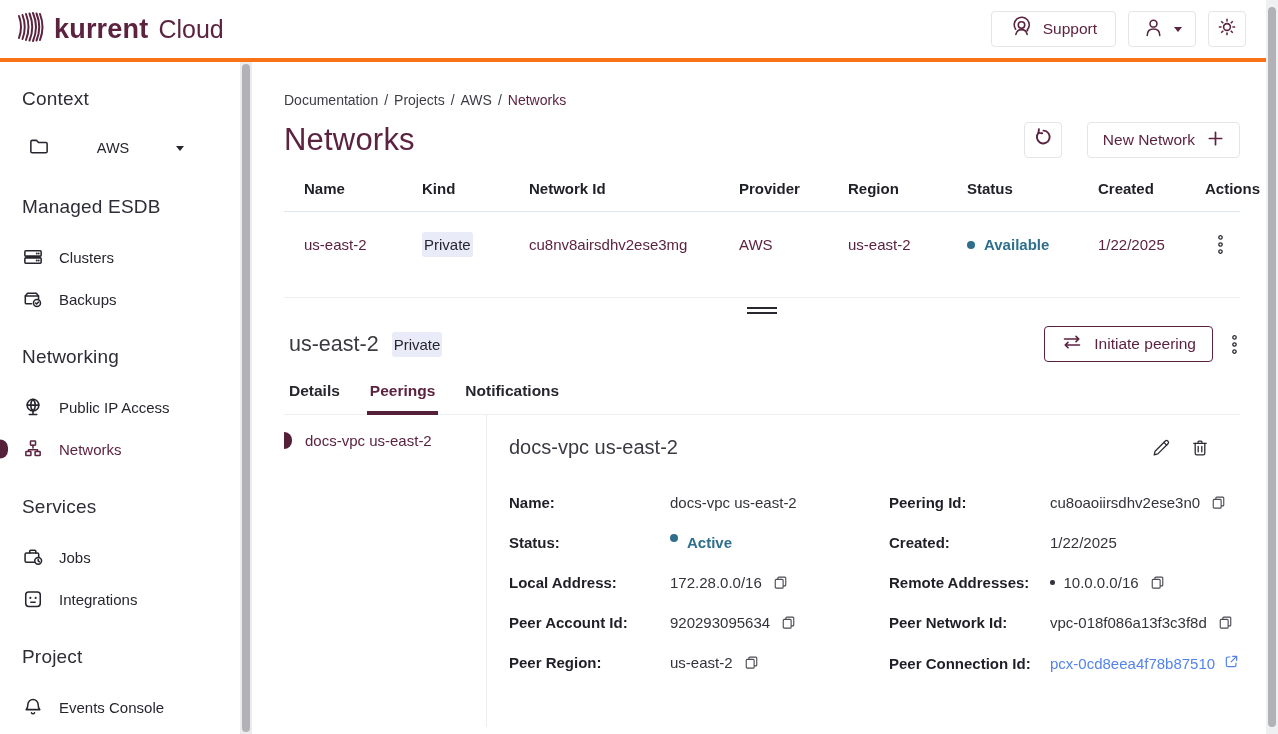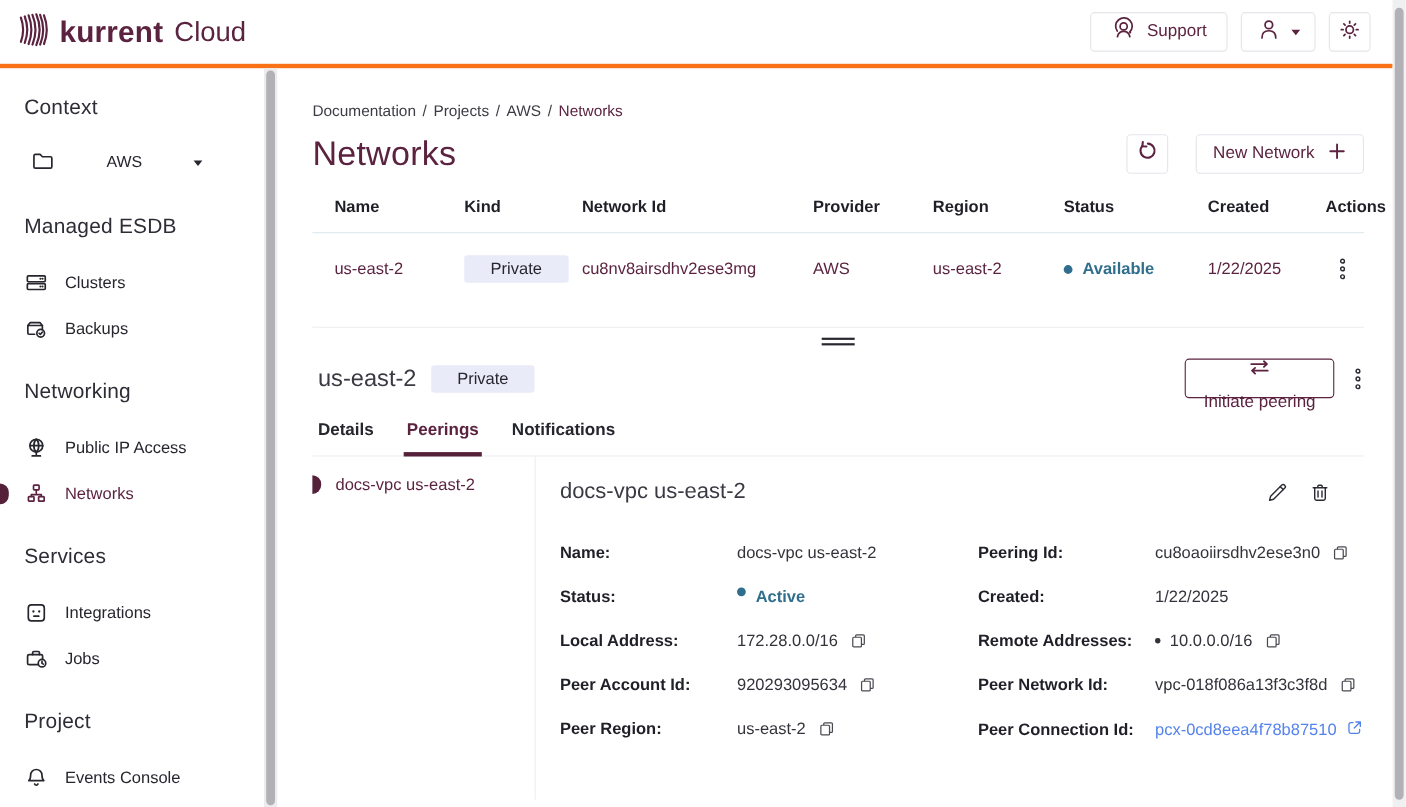--- a/index.html
+++ b/index.html
@@ -64,37 +64,37 @@
   
   .net-table { margin-top:21px; }
   .t-row { display:grid; grid-template-columns:20px 118px 107px 210px 109px 119px 131px 107px 1fr;
     align-items:center; }
   .t-head { font-size:15px; font-weight:700; color:#1f1f28; padding-bottom:14px;
     border-bottom:1px solid #dde8f0; }
   .t-head .th-actions { text-align:right; padding-right:6px; }
   .t-body { padding:18px 0 20px; font-size:15px; color:#5c2340; }
   .row-marker { width:8px; height:17px; background:#54203a; border-radius:0 9px 9px 0; margin-left:-3px; }
   .kind-badge { display:inline-block; background:#e9ecf8; color:#26262e; border-radius:3px;
-    padding:4px 24px; font-size:15px; }
+    padding:4px 2px; font-size:15px; }
   .status-cell { display:flex; align-items:center; gap:9px; color:#2f6e8d; font-weight:700; }
   .dot { width:8px; height:8px; border-radius:50%; background:#2f6e8d; }
   .cell-actions { display:flex; justify-content:flex-end; padding-right:14px; }
 
   
   .panel-divider { margin-top:18px; border-top:1px solid #eceef1; height:26px;
     display:flex; justify-content:center; align-items:center; }
   .drag-handle { width:30px; cursor:row-resize; }
   .drag-handle div { border-top:2.5px solid #27272f; margin:3px 0; }
 
   
   .detail-head { display:flex; align-items:center; justify-content:space-between; height:42px; }
   .detail-title-wrap { display:flex; align-items:center; gap:13px; padding-left:5px; }
   .detail-title { font-size:21.5px; font-weight:400; color:#3a3a43; }
   .detail-actions { display:flex; align-items:center; gap:16px; }
-  .btn-peering { padding:0 16px; gap:11px; border:1px solid #5c2340;flex-direction:column; }
+  .btn-peering { padding:0 16px; gap:11px; border:1px solid #5c2340; }
   .kebab { background:none; border:none; cursor:pointer; padding:4px 2px; display:flex; }
 
   
   .tabs { margin-top:17px; border-bottom:1px solid #eceef1; display:flex; gap:30px; padding-left:5px; }
   .tab { font-size:15.5px; font-weight:700; color:#26262e; padding-bottom:14px; cursor:pointer; position:relative; }
   .tab.active { color:#5c2340; }
   .tab.active::after { content:""; position:absolute; left:-3px; right:-3px; bottom:-1px;
     height:4px; background:#54203a; }
 
   
@@ -234,37 +234,37 @@
             </span>
             <span>Networks</span>
           </div>
         </div>
 
         <div class="side-heading">Services</div>
         <div class="side-group">
           <div class="side-item">
             <span class="ic">
               <svg width="22" height="22" viewBox="0 0 20 20">
-                <rect x="3.4" y="3.6" width="13.2" height="13.2" rx="2.6"></rect>
-                <path d="M7.6,9 h0.01 M12.4,9 h0.01" stroke-width="1.9"></path>
-                <path d="M8,12.9 h4"></path>
-              </svg>
-            </span>
-            <span>Integrations</span>
-          </div>
-          <div class="side-item">
-            <span class="ic">
-              <svg width="22" height="22" viewBox="0 0 20 20">
                 <rect x="2.8" y="6.4" width="12.4" height="8.4" rx="1.3"></rect>
                 <path d="M7,6.4 V4.9 a1,1 0 0 1 1,-1 h3.6 a1,1 0 0 1 1,1 v1.5"></path>
                 <circle cx="14.7" cy="13.5" r="3.1" fill="#fff"></circle>
                 <path d="M14.7,12 v1.6 l1.1,0.7"></path>
               </svg>
             </span>
             <span>Jobs</span>
+          </div>
+          <div class="side-item">
+            <span class="ic">
+              <svg width="22" height="22" viewBox="0 0 20 20">
+                <rect x="3.4" y="3.6" width="13.2" height="13.2" rx="2.6"></rect>
+                <path d="M7.6,9 h0.01 M12.4,9 h0.01" stroke-width="1.9"></path>
+                <path d="M8,12.9 h4"></path>
+              </svg>
+            </span>
+            <span>Integrations</span>
           </div>
         </div>
 
         <div class="side-heading">Project</div>
         <div class="side-group">
           <div class="side-item">
             <span class="ic">
               <svg width="22" height="22" viewBox="0 0 20 20">
                 <path d="M10,3.2 a4.7,4.7 0 0 1 4.7,4.7 c0,3.3 1.5,4.5 1.5,4.5 h-12.4 c0,0 1.5,-1.2 1.5,-4.5 a4.7,4.7 0 0 1 4.7,-4.7 z"></path>
                 <path d="M8.6,15.2 a1.5,1.5 0 0 0 2.8,0"></path>

